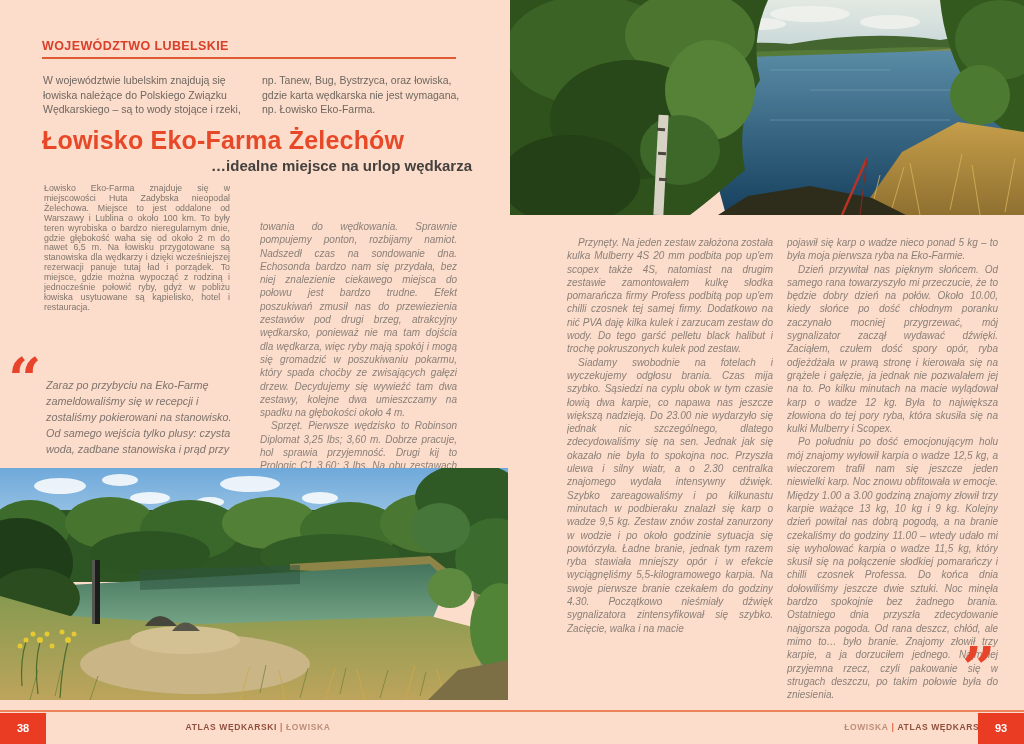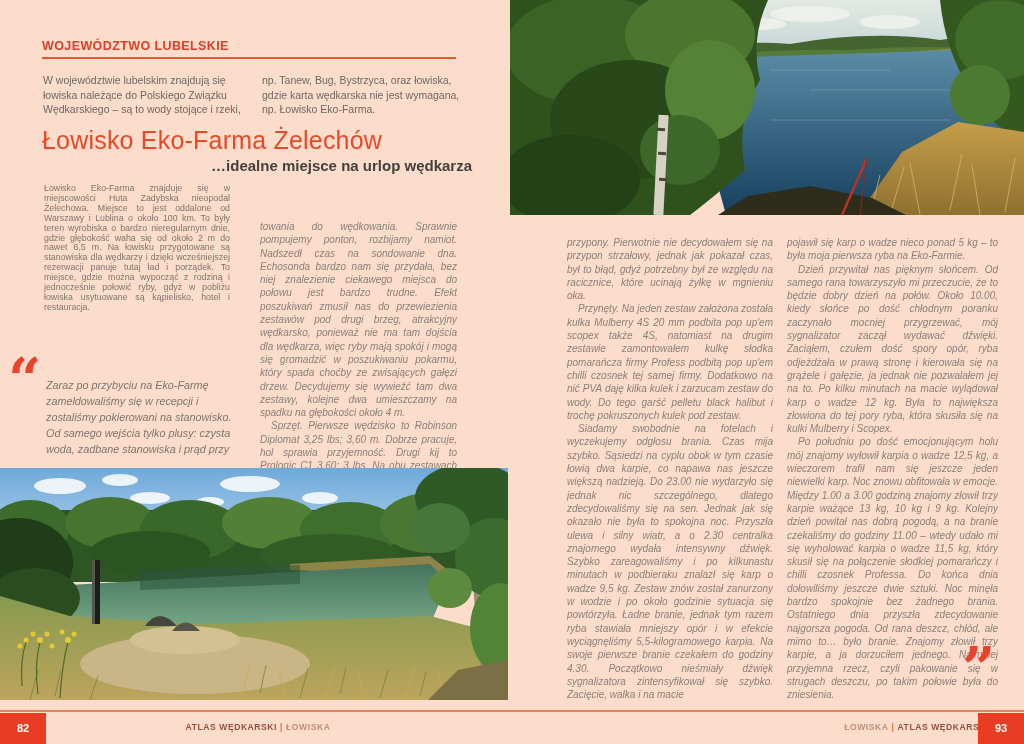--- a/index.html
+++ b/index.html
@@ -15,21 +15,21 @@
     font-size:12.5px;font-weight:bold;letter-spacing:.4px;color:#d8402a;
   }
   .kicker-rule{left:42px;top:57px;width:414px;height:2px;background:#e05a33;}
   .intro{
     top:73px;font-size:10.5px;line-height:14.6px;color:#6e675f;text-align:left;
   }
   .intro.c1{left:43px;width:200px;}
   .intro.c2{left:262px;width:200px;}
   .title{
     left:42px;top:126px;width:500px;
-    font-size:25px;font-weight:normal;color:#e74928;letter-spacing:.2px;
+    font-size:25px;font-weight:bold;color:#e74928;letter-spacing:.2px;
   }
   .subtitle{
     left:58px;top:157px;width:414px;text-align:right;
     font-size:15px;font-weight:bold;color:#43403d;
   }
   .bodycol{
     text-align:justify;overflow:hidden;color:#867c74;
   }
   .col-l1{left:44px;top:184px;width:186px;height:172px;font-size:8.8px;line-height:9.9px;color:#7e756c;}
   .col-l2{left:260px;top:184px;width:197px;height:272px;font-size:10px;line-height:13.3px;font-style:italic;color:#8b8078;margin-top:36px;}
@@ -255,36 +255,35 @@
     <path d="M470,215 l-8,-50"></path>
       <path d="M495,212 l10,-54"></path>
       <path d="M360,215 l10,-40"></path>
   </g>
   <polygon points="208,215 238,196 300,186 362,198 396,215" fill="#2e2c1a"></polygon>
   <path d="M332,215 L357,158" stroke="#b83325" stroke-width="2.5" fill="none"></path>
   <path d="M357,158 L350,215" stroke="#8a2a20" stroke-width="1" fill="none"></path>
 </svg>
 
 <div class="abs bodycol col-r col-r1">
-  <p class="para">przypony. Pierwotnie nie decydowałem się na przypon strzałowy, jednak jak pokazał czas, był to błąd, gdyż potrzebny był ze względu na racicznice, które ucinają żyłkę w mgnieniu oka.</p>
   <p class="para ind">Przynęty. Na jeden zestaw założona została kulka Mulberry 4S 20 mm podbita pop up'em scopex także 4S, natomiast na drugim zestawie zamontowałem kulkę słodka pomarańcza firmy Profess podbitą pop up'em chilli czosnek tej samej firmy. Dodatkowo na nić PVA daję kilka kulek i zarzucam zestaw do wody. Do tego garść pelletu black halibut i trochę pokruszonych kulek pod zestaw.</p>
   <p class="para ind">Siadamy swobodnie na fotelach i wyczekujemy odgłosu brania. Czas mija szybko. Sąsiedzi na cyplu obok w tym czasie łowią dwa karpie, co napawa nas jeszcze większą nadzieją. Do 23.00 nie wydarzyło się jednak nic szczególnego, dlatego zdecydowaliśmy się na sen. Jednak jak się okazało nie była to spokojna noc. Przyszła ulewa i silny wiatr, a o 2.30 centralka znajomego wydała intensywny dźwięk. Szybko zareagowaliśmy i po kilkunastu minutach w podbieraku znalazł się karp o wadze 9,5 kg. Zestaw znów został zanurzony w wodzie i po około godzinie sytuacja się powtórzyła. Ładne branie, jednak tym razem ryba stawiała mniejszy opór i w efekcie wyciągnęliśmy 5,5-kilogramowego karpia. Na swoje pierwsze branie czekałem do godziny 4.30. Początkowo nieśmiały dźwięk sygnalizatora zintensyfikował się szybko. Zacięcie, walka i na macie</p>
 </div>
 
 <div class="abs bodycol col-r col-r2">
   <p class="para">pojawił się karp o wadze nieco ponad 5 kg – to była moja pierwsza ryba na Eko-Farmie.</p>
   <p class="para ind">Dzień przywitał nas pięknym słońcem. Od samego rana towarzyszyło mi przeczucie, że to będzie dobry dzień na połów. Około 10.00, kiedy słońce po dość chłodnym poranku zaczynało mocniej przygrzewać, mój sygnalizator zaczął wydawać dźwięki. Zaciąłem, czułem dość spory opór, ryba odjeżdżała w prawą stronę i kierowała się na grążele i gałęzie, ja jednak nie pozwalałem jej na to. Po kilku minutach na macie wylądował karp o wadze 12 kg. Była to największa złowiona do tej pory ryba, która skusiła się na kulki Mulberry i Scopex.</p>
   <p class="para ind">Po południu po dość emocjonującym holu mój znajomy wyłowił karpia o wadze 12,5 kg, a wieczorem trafił nam się jeszcze jeden niewielki karp. Noc znowu obfitowała w emocje. Między 1.00 a 3.00 godziną znajomy złowił trzy karpie ważące 13 kg, 10 kg i 9 kg. Kolejny dzień powitał nas dobrą pogodą, a na branie czekaliśmy do godziny 11.00 – wtedy udało mi się wyholować karpia o wadze 11,5 kg, który skusił się na połączenie słodkiej pomarańczy i chilli czosnek Professa. Do końca dnia dołowiliśmy jeszcze dwie sztuki. Noc minęła bardzo spokojnie bez żadnego brania. Ostatniego dnia przyszła zdecydowanie najgorsza pogoda. Od rana deszcz, chłód, ale mimo to… było branie. Znajomy złowił trzy karpie, a ja dorzuciłem jednego. Najmniej przyjemna rzecz, czyli pakowanie się w strugach deszczu, po takim połowie była do zniesienia.</p>
 </div>
 
 <div class="abs quote-mark qm-close">”</div>
 
 <div class="abs footer-rule"></div>
 
-<div class="abs pagenum-box box-l">82</div>
+<div class="abs pagenum-box box-l">38</div>
 <div class="abs footer-text ft-l">
   <span class="ft-strong">ATLAS WĘDKARSKI</span><span class="ft-sep">|</span><span class="ft-light">ŁOWISKA</span>
 </div>
 
 <div class="abs footer-text ft-r">
   <span class="ft-light">ŁOWISKA</span><span class="ft-sep">|</span><span class="ft-strong">ATLAS WĘDKARSKI</span>
 </div>
 <div class="abs pagenum-box box-r">93</div>
 
 </body></html>

